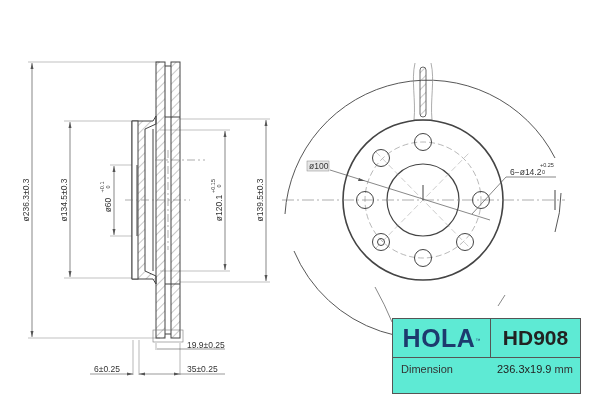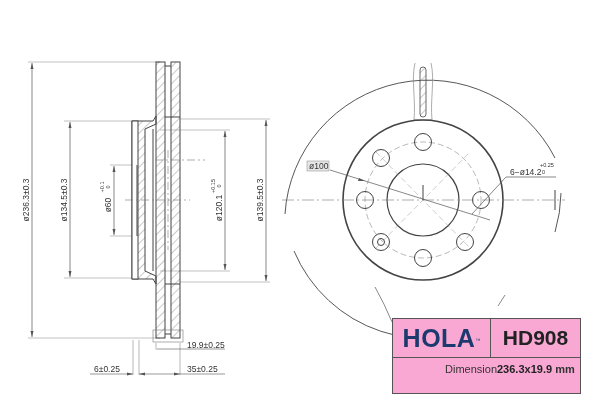--- a/index.html
+++ b/index.html
@@ -1,30 +1,30 @@
 <!DOCTYPE html>
 <html><head>
 <meta charset="utf-8">
 <style>
   html, body { margin:0; padding:0; background:#ffffff; }
   body { width:600px; height:400px; position:relative; overflow:hidden; font-family:"Liberation Sans", sans-serif; }
   svg.drawing { position:absolute; left:0; top:0; width:600px; height:400px; }
   .dimtxt { font-family:"Liberation Sans", sans-serif; font-size:8.5px; fill:#333; }
   .dimsup { font-family:"Liberation Sans", sans-serif; font-size:5.5px; fill:#333; }
-  .infobox { position:absolute; left:392px; top:318px; width:189px; height:76px; border:1px solid #555; box-sizing:border-box; background:#f9a8d4; }
+  .infobox { position:absolute; left:392px; top:318px; width:189px; height:76px; border:1px solid #555; box-sizing:border-box; background:#5eead4; }
   .infobox .top { display:flex; height:38px; border-bottom:1px solid #555; }
   .infobox .brand { width:97px; border-right:1px solid #555; display:flex; align-items:center; justify-content:center; }
   .brand-logo { font-family:"Liberation Sans", sans-serif; font-weight:bold; font-size:25px; color:#1d3a6e; letter-spacing:0.5px; }
   .brand-tm { font-size:5px; color:#1d3a6e; vertical-align:top; position:relative; top:2px; }
   .infobox .code { flex:1; display:flex; align-items:center; justify-content:center; font-family:"Liberation Sans", sans-serif; font-size:21px; font-weight:bold; color:#222; }
-  .infobox .specs { padding:4px 0 0 8px; font-size:11px; color:#333; line-height:15px;text-align:right; }
+  .infobox .specs { padding:4px 0 0 8px; font-size:11px; color:#333; line-height:15px; }
   .spec-row { display:flex; }
   .spec-label { width:96px; }
-  .spec-val b { font-weight:bold; color:#222; }
-  .spec-unit { font-weight:bold; }
+  .spec-val b { font-weight:normal; color:#222; }
+  .spec-unit { font-weight:normal; }
 </style>
 </head>
 <body>
 
 <svg class="drawing" viewBox="0 0 600 400" xmlns="http://www.w3.org/2000/svg">
   <defs>
     <pattern id="hatch" patternUnits="userSpaceOnUse" width="6" height="6" patternTransform="rotate(45)">
       <line x1="0" y1="0" x2="0" y2="6" stroke="#777" stroke-width="0.8"></line>
     </pattern>
   </defs>

